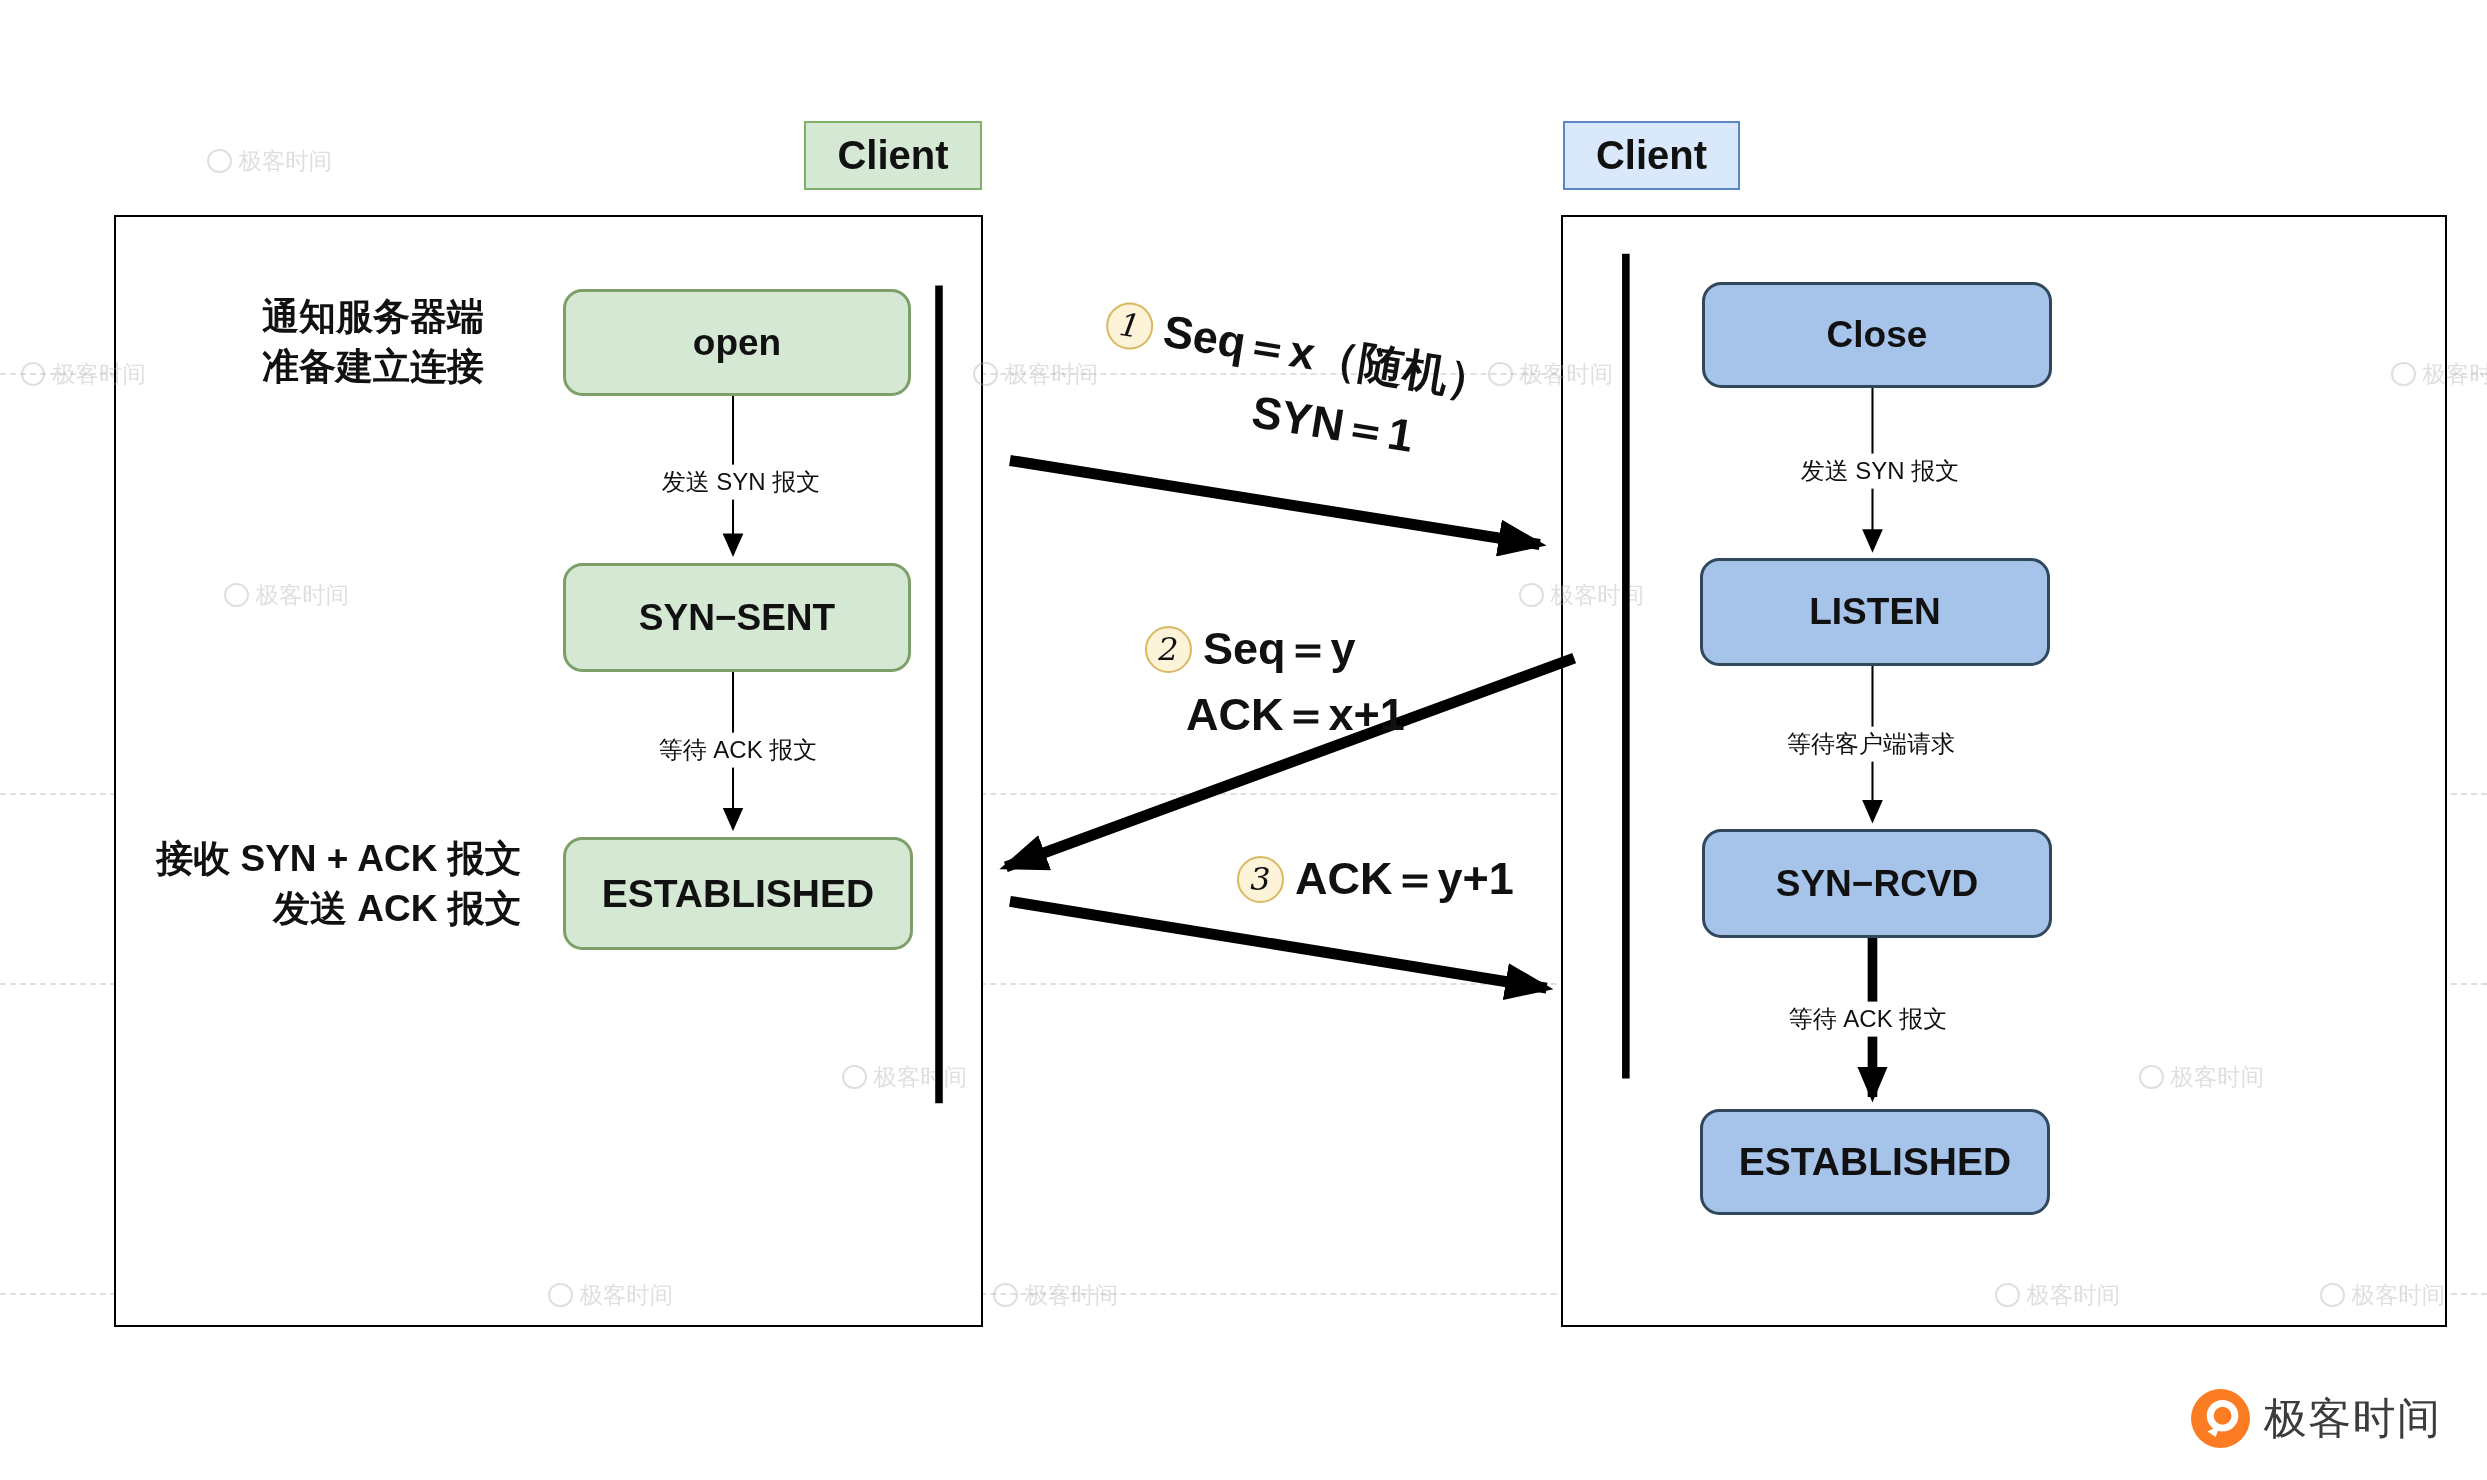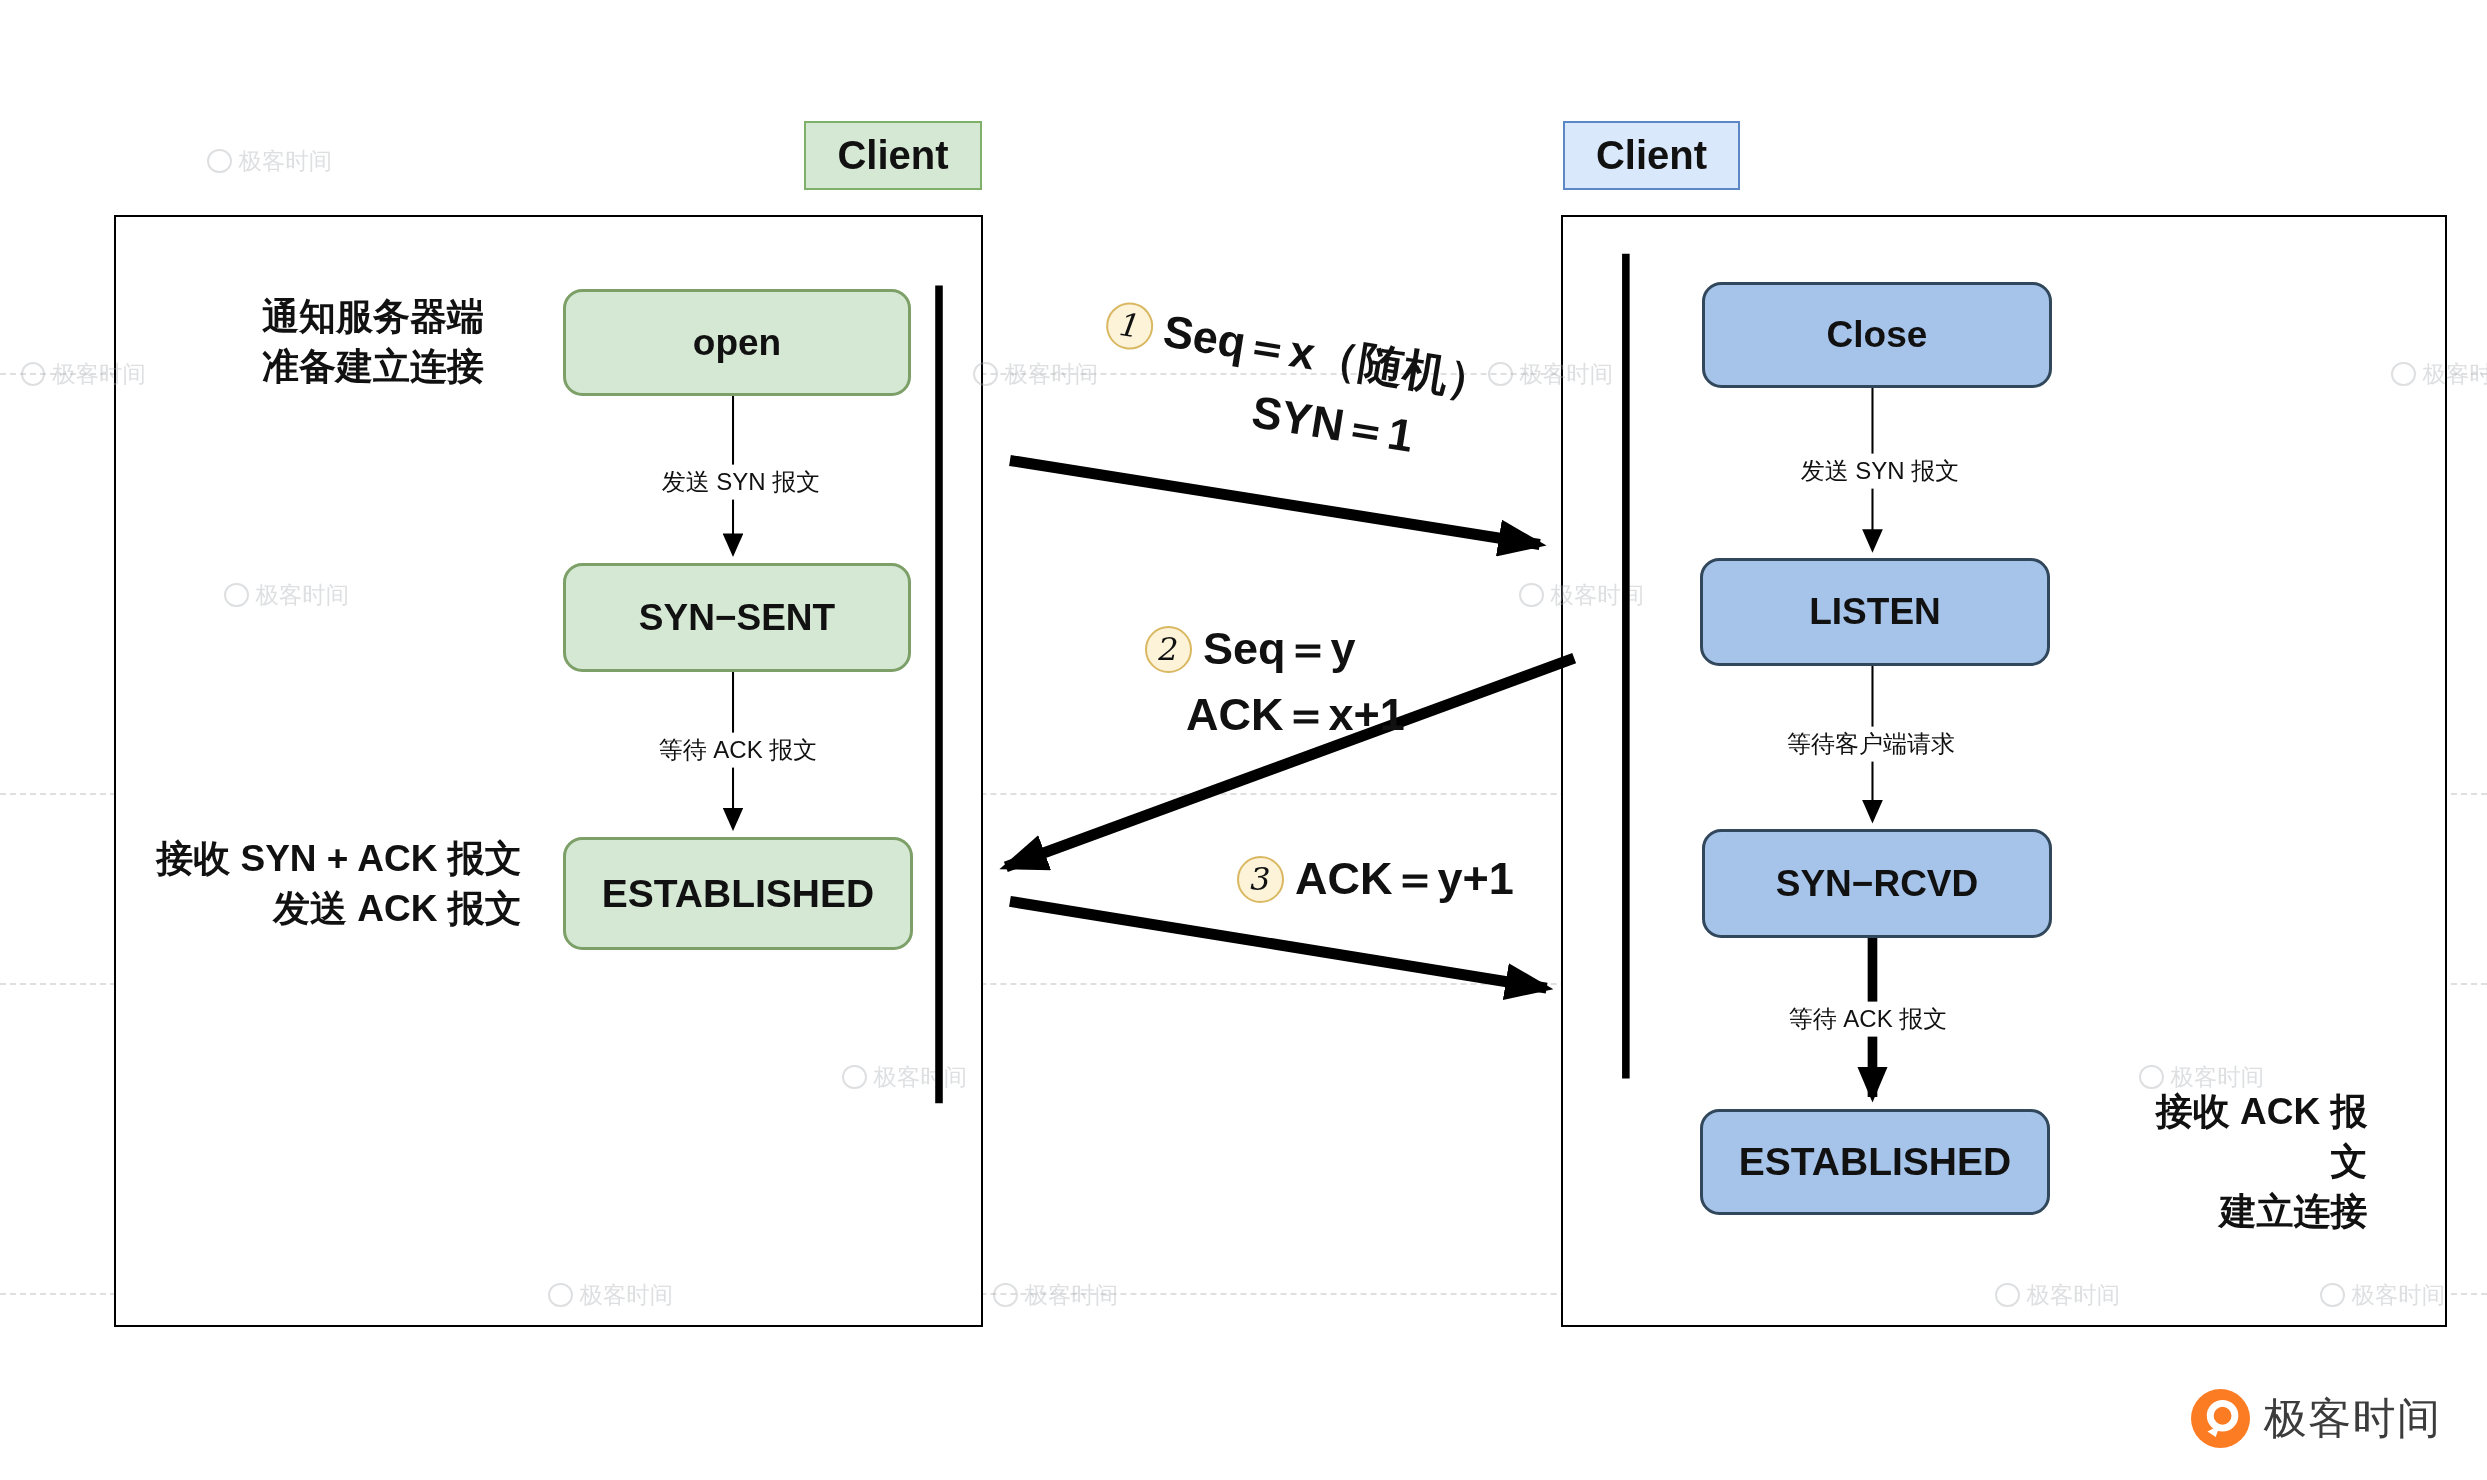--- a/index.html
+++ b/index.html
@@ -164,22 +164,20 @@
 
   <div class="state blue" style="left:1702px; top:282px; width:344px; height:100px">Close</div>
   <div class="state blue" style="left:1700px; top:558px; width:344px; height:102px">LISTEN</div>
   <div class="state blue" style="left:1702px; top:829px; width:344px; height:103px">SYN−RCVD</div>
   <div class="state blue small" style="left:1700px; top:1109px; width:344px; height:100px">ESTABLISHED</div>
 
   <div class="alabel" style="left:1880px; top:471px">发送 SYN 报文</div>
   <div class="alabel" style="left:1871px; top:744px">等待客户端请求</div>
   <div class="alabel" style="left:1868px; top:1019px">等待 ACK 报文</div>
 
-  <div class="note" style="left:2248px; top:1162px">接收 ACK 报文
-建立连接</div>
 
   <div class="msg" style="left:1099px; top:322px; transform:rotate(9deg)">
     <div class="msg-line1">
       <span class="badge">1</span>
       <span>Seq＝x（随机）</span>
     </div>
     <div class="msg-line2" style="margin-left:158px">SYN＝1</div>
   </div>
 
   <div class="msg" style="left:1145px; top:619px">

